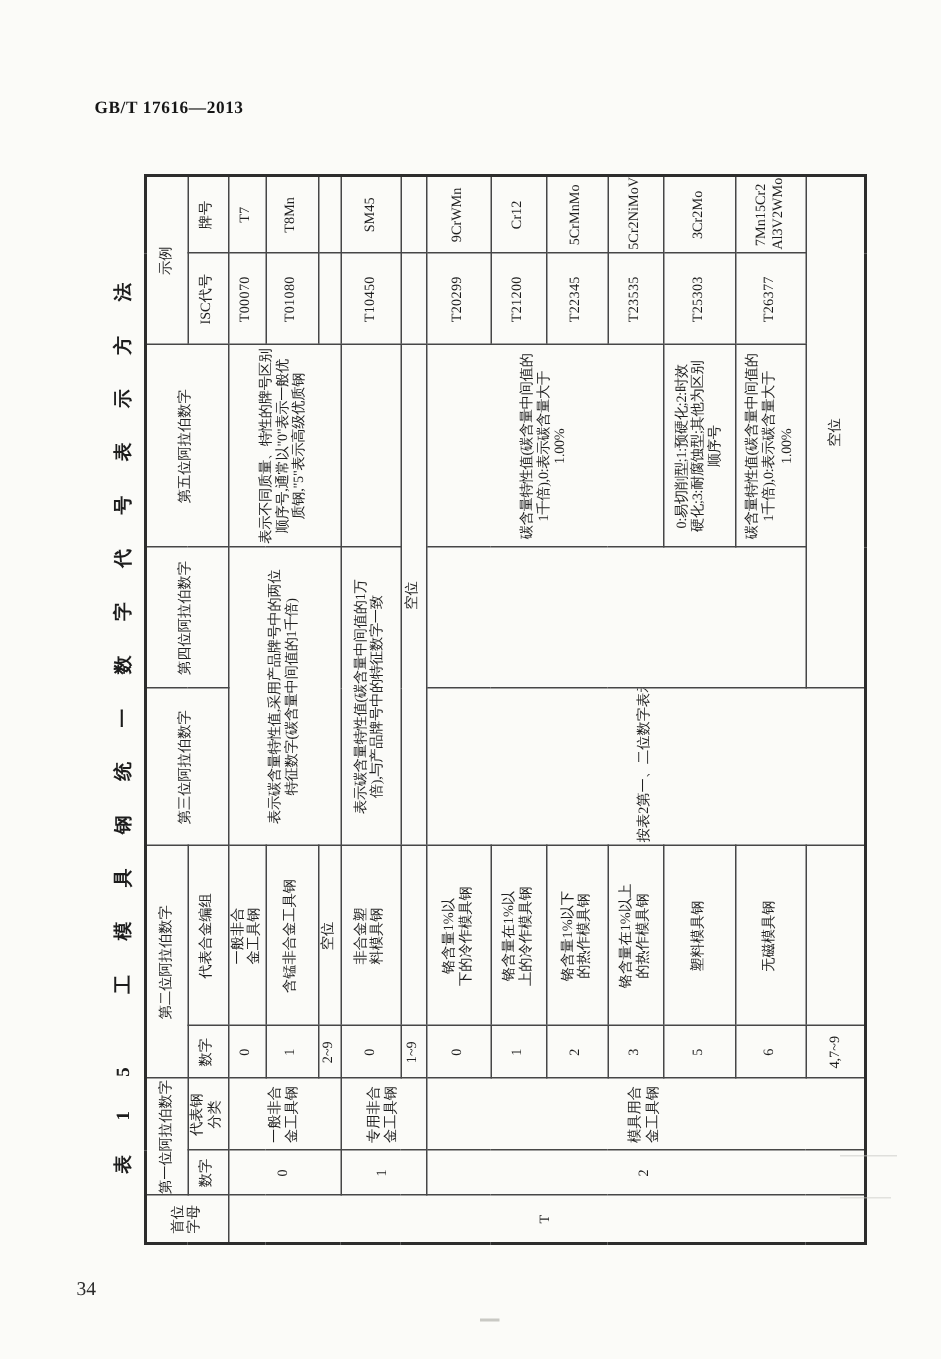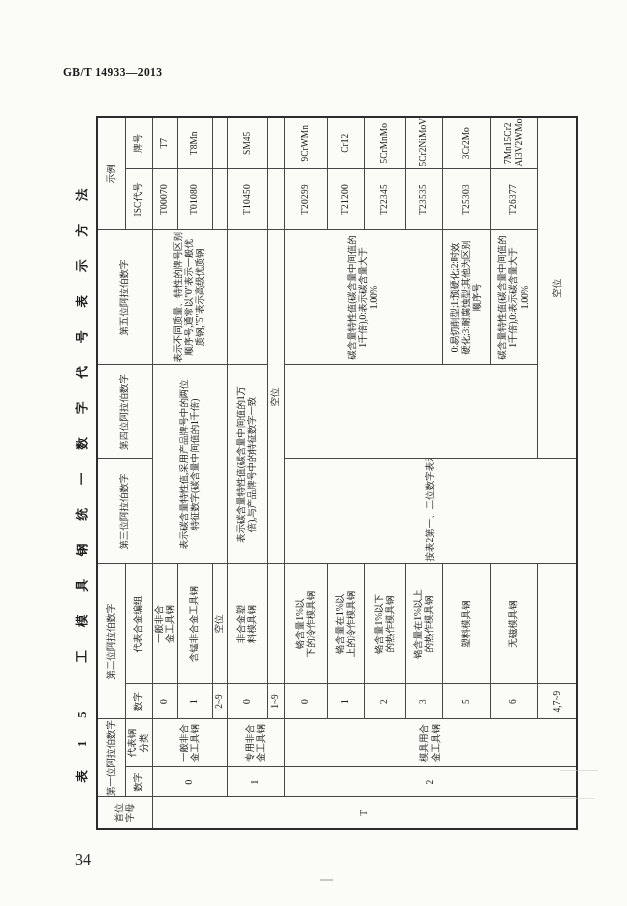--- a/index.html
+++ b/index.html
@@ -7,22 +7,22 @@
     width:627px;height:906px;position:relative;overflow:hidden;
     background:#fbfbf8;
     font-family:"Liberation Serif","DejaVu Serif",serif;
     color:#1a1a1a;
   }
   .std-code{
     position:absolute;left:63px;top:66px;
     font-size:11.5px;font-weight:bold;letter-spacing:0.4px;color:#161616;
   }
   .page-num{
-    position:absolute;left:75px;top:851px;
-    font-size:16px;color:#2a2a2a;
+    position:absolute;left:51px;top:851px;
+    font-size:13px;color:#2a2a2a;
   }
   
   .rot-wrap{position:absolute;left:70px;top:118px;width:500px;height:712px;}
   .rot-inner{
     position:absolute;left:0;top:0;width:712px;height:500px;
     transform-origin:0 0;
     transform:rotate(-90deg) translateX(-712px);
   }
   .tbl-caption{
     width:712px;height:26px;line-height:24px;
@@ -51,21 +51,21 @@
   }
   td.num{font-size:9px;}
   td.code{font-size:8.6px;letter-spacing:0.2px;}
   td.grade{font-size:8.6px;line-height:1.25;}
   td.grp{font-size:9.2px;line-height:1.18;}
   .artifact{position:absolute;background:#c9c9c4;}
 </style>
 </head>
 <body>
 
-<div class="std-code">GB/T 14933—2013</div>
+<div class="std-code">GB/T 17616—2013</div>
 
 <div class="rot-wrap">
   <div class="rot-inner">
     <div class="tbl-caption">表15 工模具钢统一数字代号表示方法</div>
     <table class="gb">
       <colgroup>
         <col style="width:32px">
           <col style="width:30px">
           <col style="width:48px">
         <col style="width:35px">

